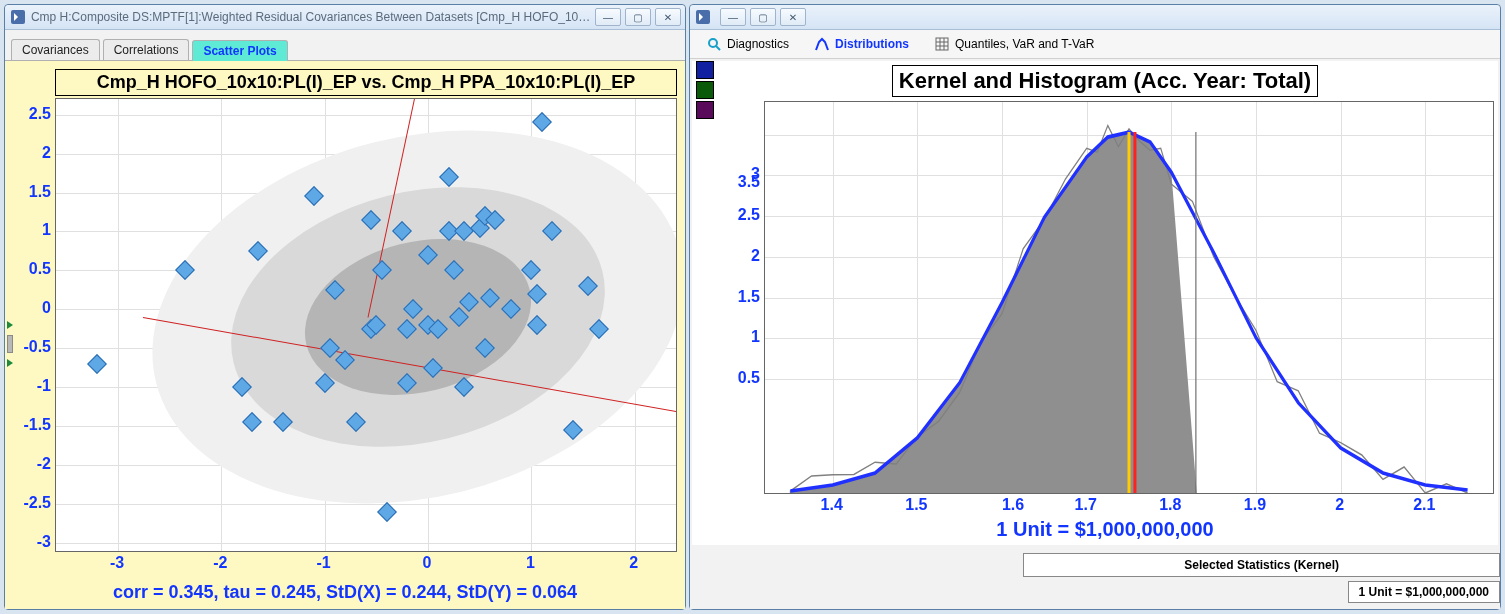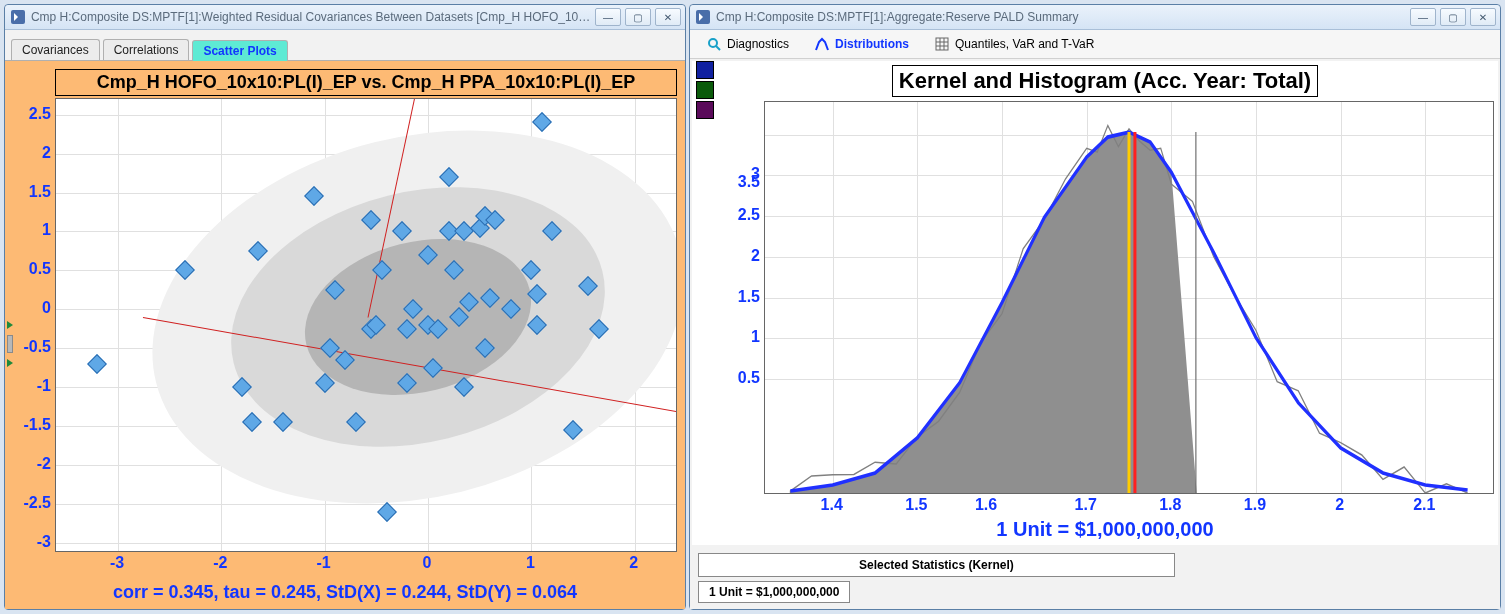--- a/index.html
+++ b/index.html
@@ -112,21 +112,21 @@
   .toolbtn.active {
     color:#1236ff;
     font-weight:600;
   }
   .toolicon {
     width:14px; height:14px;
     display:inline-block;
   }
   .content {
     flex:1 1 auto;
-    background:#fdba74;
+    background:#fef9c3;
     overflow:hidden;
     display:flex;
   }
   .edge-handle {
     position:absolute;
     left:0;
     width:10px;
     display:flex;
     flex-direction:column;
     gap:6px;
@@ -287,24 +287,24 @@
   }
   .dens-xaxis{
     height:24px;position:relative;margin-left:48px;
   }
   .dens-unit{
     color:#1236ff;font-size:20px;font-weight:700;text-align:center;padding:0 0 2px 0;
   }
 
   .stats-block{
     background:#f2f2f2;
-    padding:4px 0 6px 8px;
+    padding:4px 0 6px 16px;
     display:flex;
     flex-direction:column;
-    align-items:flex-start;
+    align-items:flex-end;
   }
   .stats-title{
     border:1px solid #888;
     background:#fff;
     font-weight:700;
     padding:4px 160px;
     margin-bottom:4px;
   }
   table.stats {
     border-collapse:collapse;
@@ -467,21 +467,20 @@
             <div class="x-tick" style="left: 578.667px;">2</div>
           </div>
         <div class="chart-footer">corr = 0.345, tau = 0.245, StD(X) = 0.244, StD(Y) = 0.064</div>
       </div>
     </div>
   </div>
 
   <div class="mdi-window" id="win-right">
     <div class="titlebar">
       <span class="app-icon"></span>
-      <span class="title-text">Cmp H:Composite DS:MPTF[1]:Aggregate:Reserve PALD Summary</span>
       <div class="winbtns">
         <div class="winbtn">—</div>
         <div class="winbtn">▢</div>
         <div class="winbtn">✕</div>
       </div>
     </div>
     <div class="toolbar">
       <div class="toolbtn">
         <span class="toolicon">
           <svg viewBox="0 0 14 14">
@@ -553,21 +552,21 @@
                   <path d="M 25.395348837209323 316.3692307692308 L 67.720930232558 311.4769230769231 L 110.04651162790687 301.6923076923077 L 152.37209302325573 273.15384615384613 L 194.69767441860463 228.3076923076923 L 237.02325581395345 163.07692307692307 L 279.3488372093022 93.76923076923075 L 321.67441860465107 44.84615384615381 L 342.83720930232556 28.538461538461547 L 363.99999999999994 24.461538461538453 L 385.1627906976742 32.615384615384585 L 406.32558139534876 57.07692307692304 L 448.65116279069764 122.30769230769229 L 490.97674418604635 191.61538461538458 L 533.3023255813952 244.6153846153846 L 575.627906976744 281.3076923076923 L 617.9534883720927 301.6923076923077 L 660.2790697674418 311.4769230769231 L 702.6046511627904 315.55384615384617 " fill="none" stroke="#2030ff" stroke-width="3"></path>
                   <line x1="363.99999999999994" x2="363.99999999999994" y1="318" y2="24.461538461538453" stroke="#ffcc00" stroke-width="3"></line>
                   <line x1="369.9255813953486" x2="369.9255813953486" y1="318" y2="24.461538461538453" stroke="#ff2020" stroke-width="3"></line>
                   <line x1="430.874418604651" x2="430.874418604651" y1="318" y2="24.461538461538453" stroke="#707070" stroke-width="1.2"></line>
                 </svg>
               </div>
           </div>
           <div class="dens-xaxis" id="dens-xaxis">
               <div class="x-tick" style="left: 67.7209px;">1.4</div>
               <div class="x-tick" style="left: 152.372px;">1.5</div>
-              <div class="x-tick" style="left: 222px;">1.6</div>
+              <div class="x-tick" style="left: 249px;">1.6</div>
               <div class="x-tick" style="left: 321.674px;">1.7</div>
               <div class="x-tick" style="left: 406.326px;">1.8</div>
               <div class="x-tick" style="left: 490.977px;">1.9</div>
               <div class="x-tick" style="left: 575.628px;">2</div>
               <div class="x-tick" style="left: 660.279px;">2.1</div>
             </div>
           <div class="dens-unit">1 Unit = $1,000,000,000</div>
         </div>
 
         <div class="stats-block">

